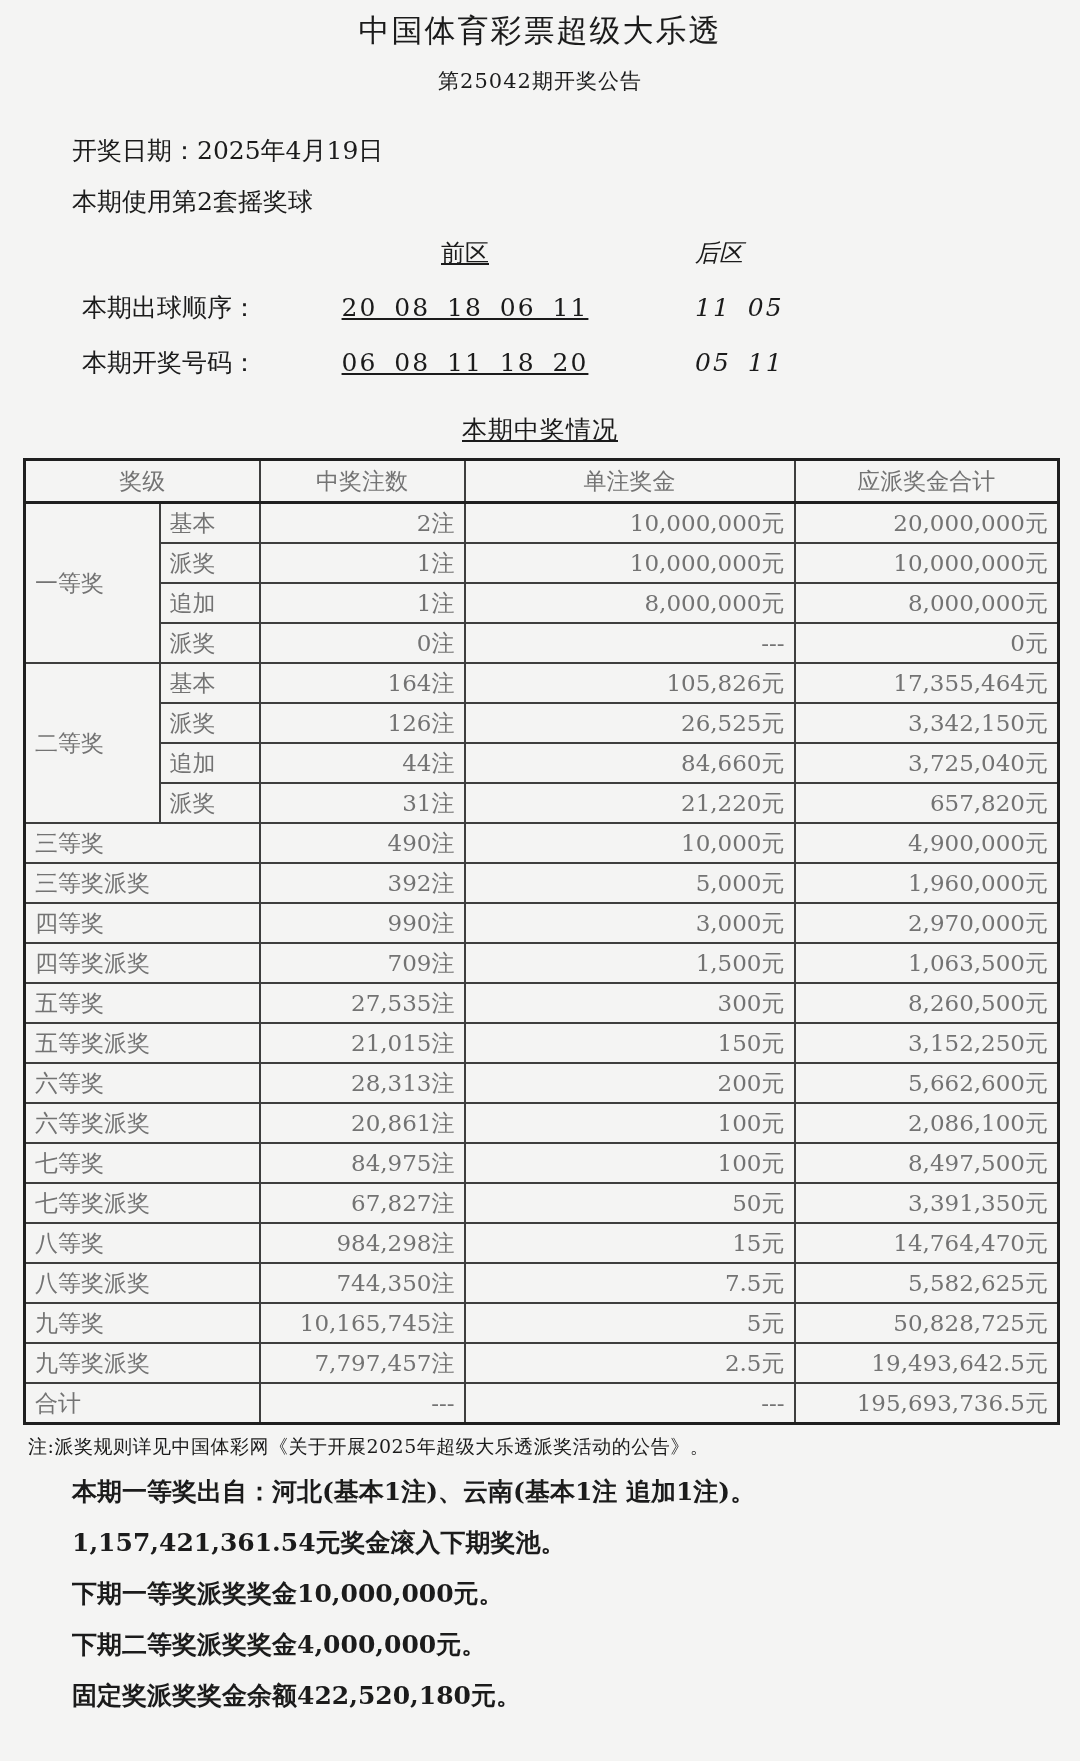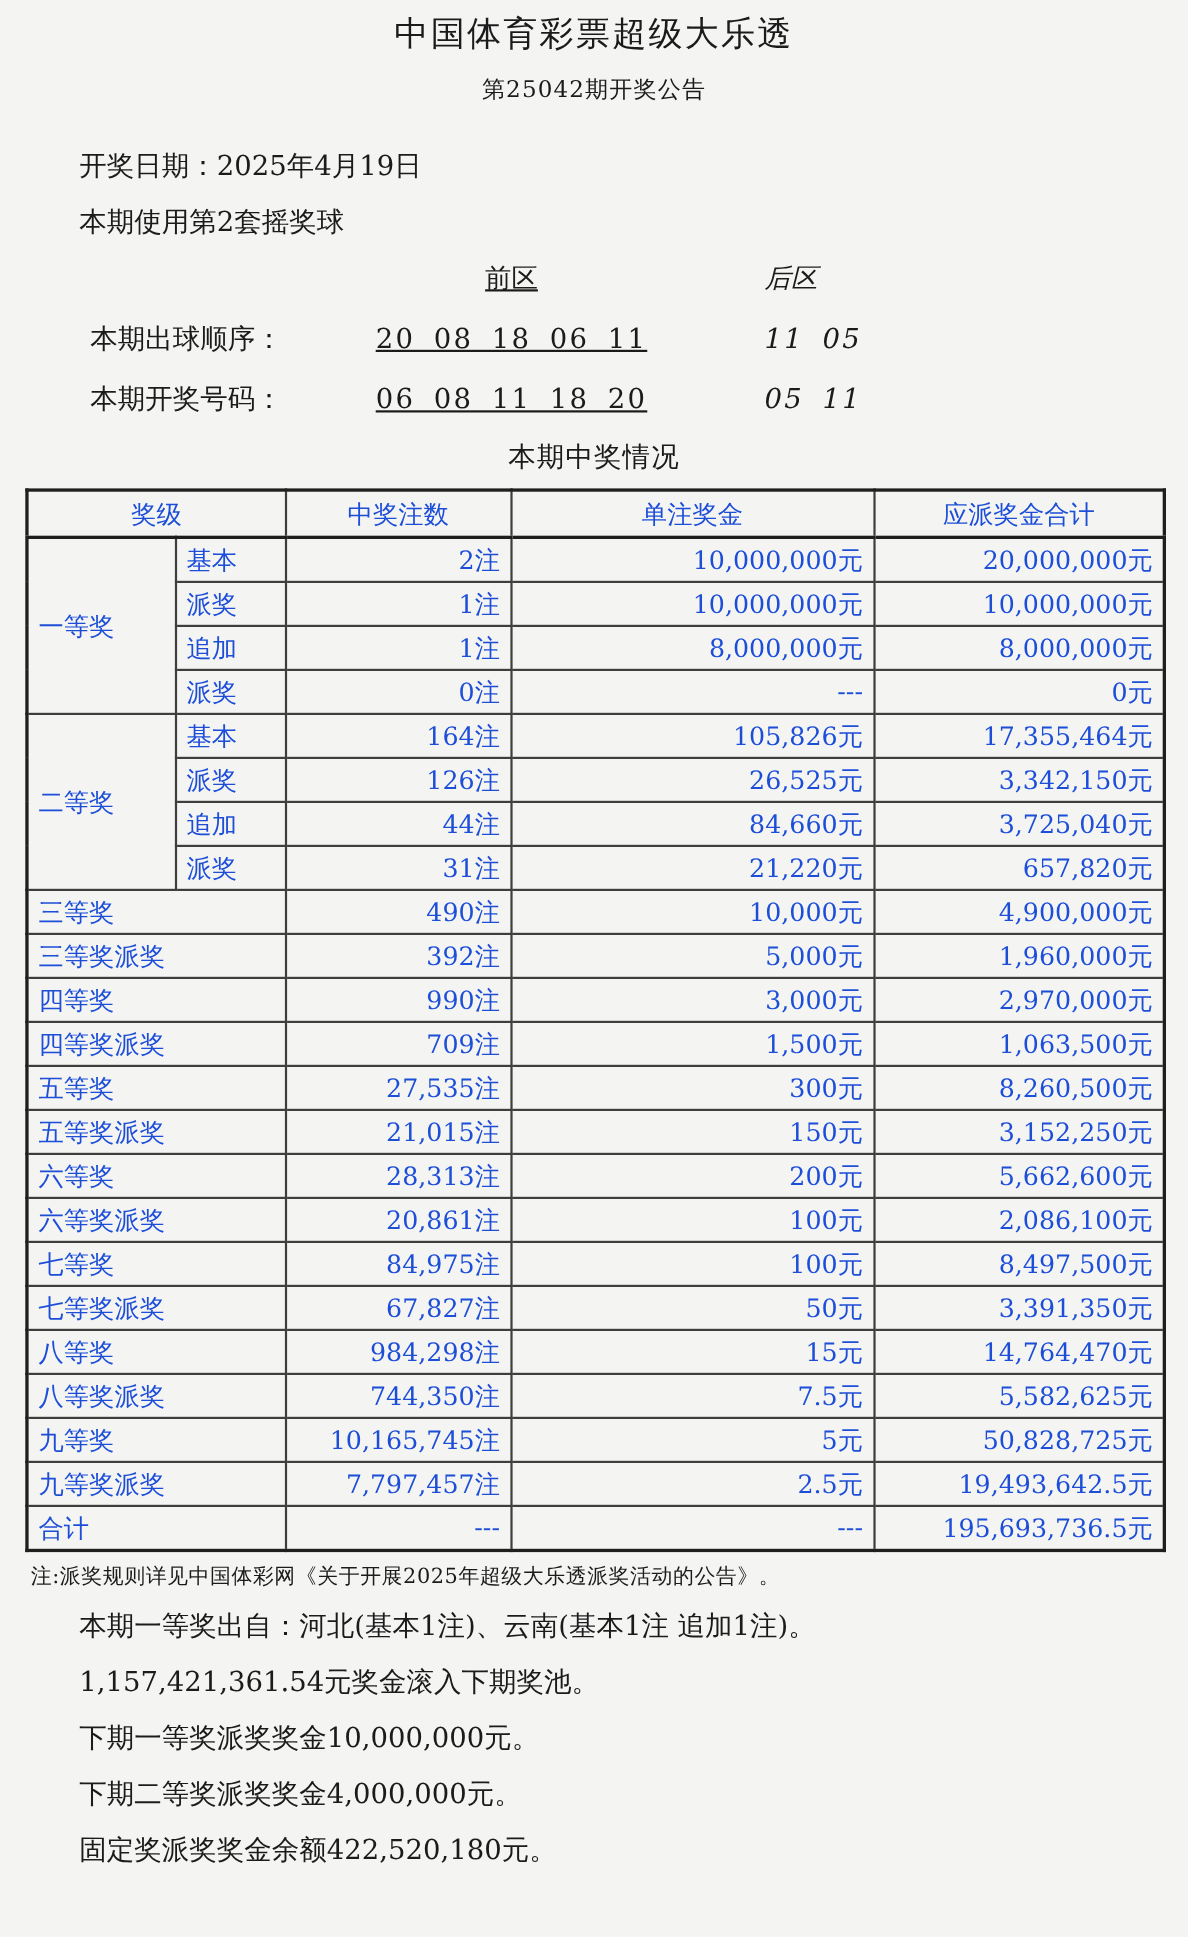--- a/index.html
+++ b/index.html
@@ -16,39 +16,39 @@
 
   .zone-row { display:flex; align-items:baseline; font-size:25px; }
   .zcol-label { width:310px; padding-left:82px; box-sizing:border-box; }
   .zcol-front { width:310px; text-align:center;text-decoration:underline; }
   .zcol-gap   { width:75px; }
   .zcol-back  { width:160px; text-align:left;font-style:italic; }
   .zone-head { margin-top:2px; font-size:24px; }
   .ball-row { margin-top:22px; }
   .balls { letter-spacing:2px; word-spacing:7px; }
 
-  .section-title { text-align:center; font-size:25px; margin-top:20px; letter-spacing:1px; }
+  .section-title { text-align:center; font-size:25px; margin-top:34px; letter-spacing:1px;text-decoration:underline; }
 
   table.prize {
     border-collapse:collapse; table-layout:fixed;
     margin:12px 0 0 23px; width:1034px;
-    font-size:23px; color:#1d4ed8;
+    font-size:23px; color:#737373;
     border:3px solid #1f1f1f;
   }
   table.prize th, table.prize td {
     border:2px solid #3e3e3e; padding:0 9px; height:38px;
     overflow:hidden; white-space:nowrap; font-weight:normal;
   }
   table.prize thead th { height:40px; text-align:center; border-bottom:3px solid #1f1f1f; }
   td.c { text-align:left; }
   td.num { text-align:right; }
 
   .note { font-size:19px; margin:9px 0 0 28px; letter-spacing:0.5px; }
 
-  .paras { margin-top:16px; }
+  .paras { margin-top:16px;font-weight:bold; }
   .paras p { font-size:25px; margin:0 0 20px 72px; line-height:31px; }
 </style>
 </head>
 <body>
 
 <div class="page">
 
   <div class="title">中国体育彩票超级大乐透</div>
   <div class="subtitle">第25042期开奖公告</div>
 

